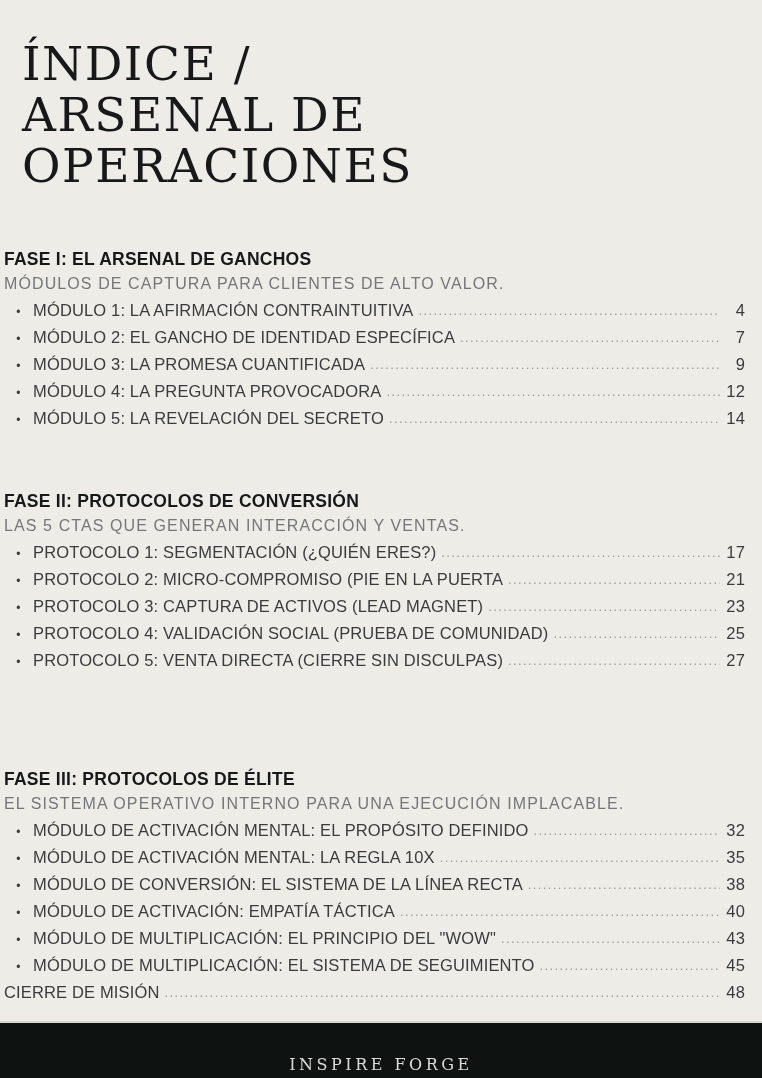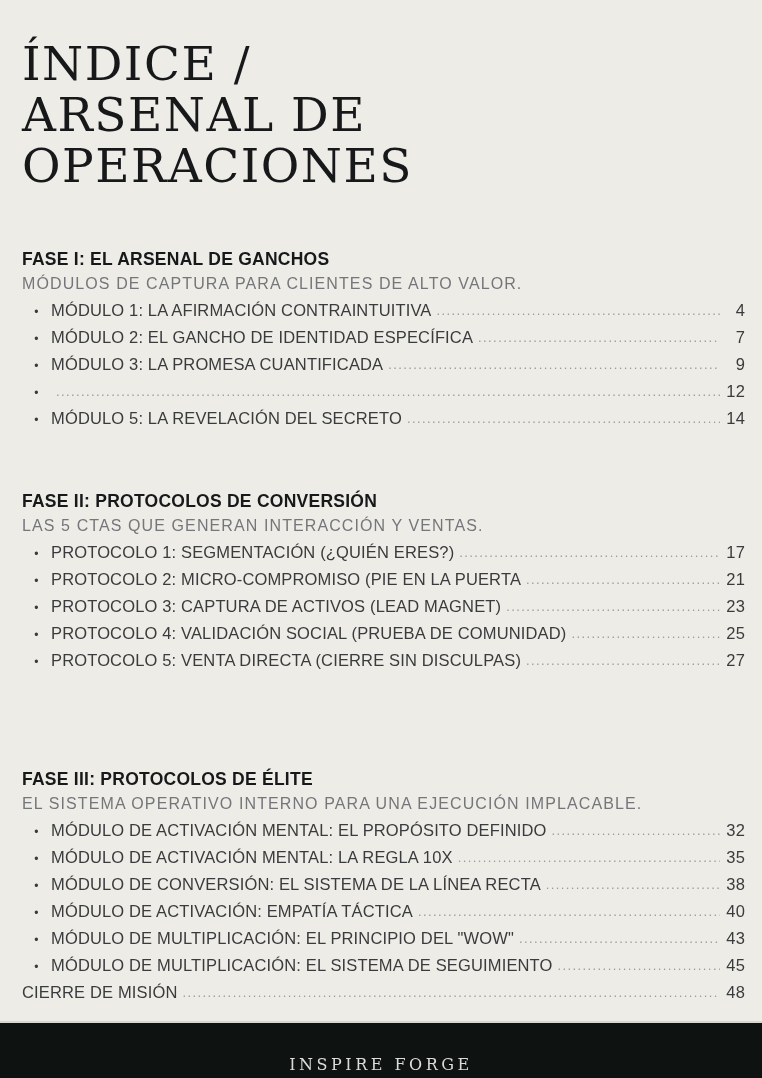--- a/index.html
+++ b/index.html
@@ -31,21 +31,21 @@
     font-size: 47px;
     line-height: 51px;
     letter-spacing: 1.5px;
     color: #16181a;
     font-weight: 400;
     white-space: nowrap;
   }
 
   
   .content {
-    padding: 0 17px 0 22px;
+    padding: 0 17px 0 4px;
   }
 
   .section {
     margin-top: 0;
   }
   .section.gap-before {
     margin-top: 58px;
   }
   .section.big-gap-before {
     margin-top: 94px;
@@ -173,20 +173,21 @@
           <span class="page-num">7</span>
         </li>
         <li class="toc-row">
           <span class="bullet">•</span>
           <span class="label">MÓDULO 3: LA PROMESA CUANTIFICADA</span>
           <span class="leader">....................................................................................................................................................</span>
           <span class="page-num">9</span>
         </li>
         <li class="toc-row">
           <span class="bullet">•</span>
+          <span class="label">MÓDULO 4: LA PREGUNTA PROVOCADORA</span>
           <span class="leader">....................................................................................................................................................</span>
           <span class="page-num">12</span>
         </li>
         <li class="toc-row">
           <span class="bullet">•</span>
           <span class="label">MÓDULO 5: LA REVELACIÓN DEL SECRETO</span>
           <span class="leader">....................................................................................................................................................</span>
           <span class="page-num">14</span>
         </li>
       </ul>

